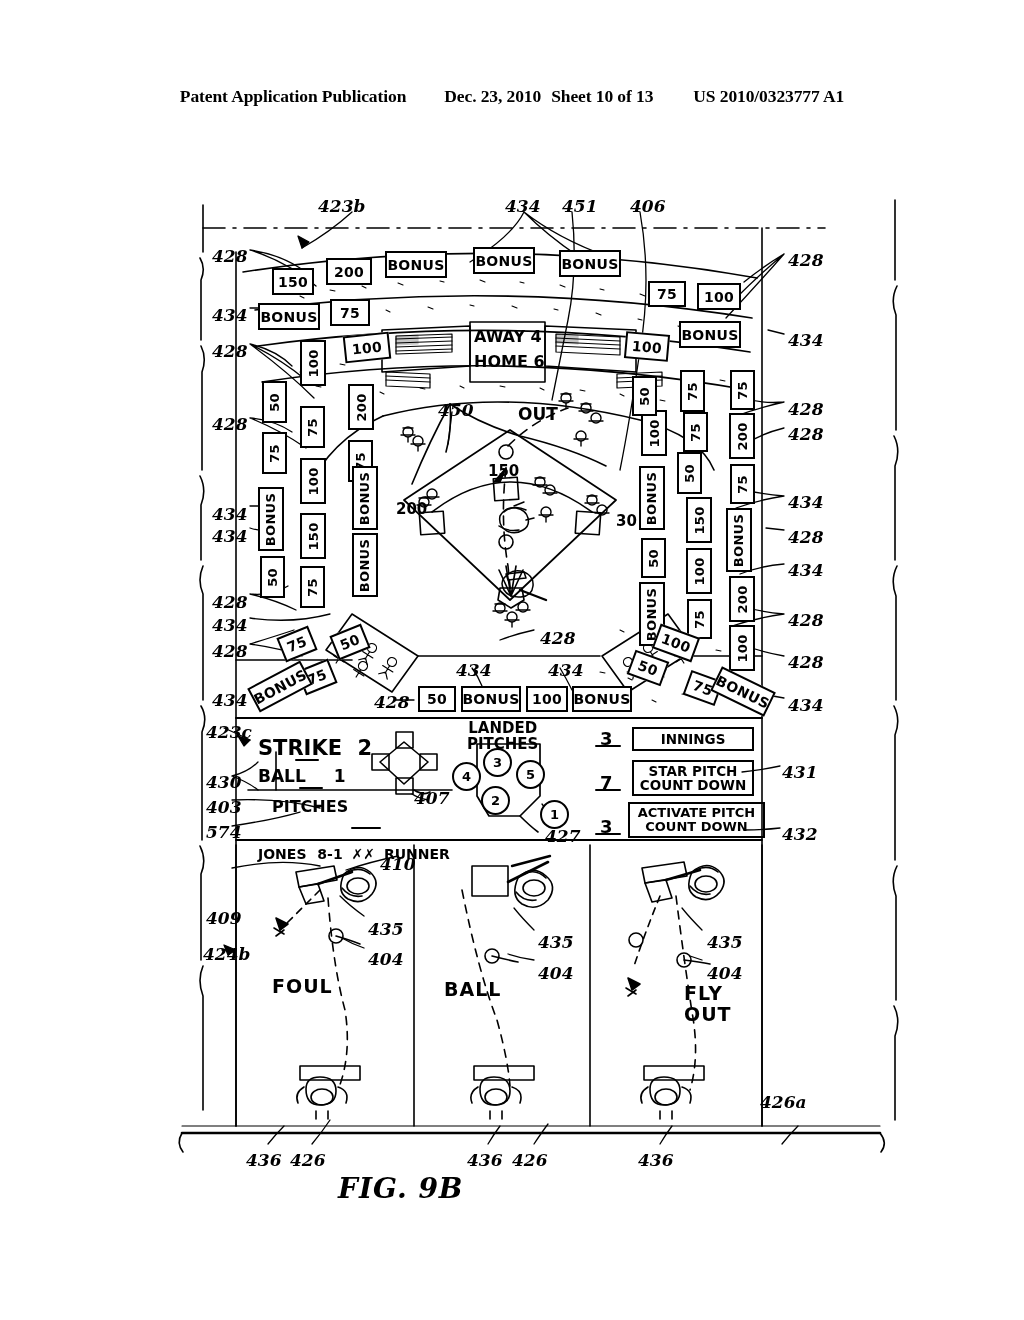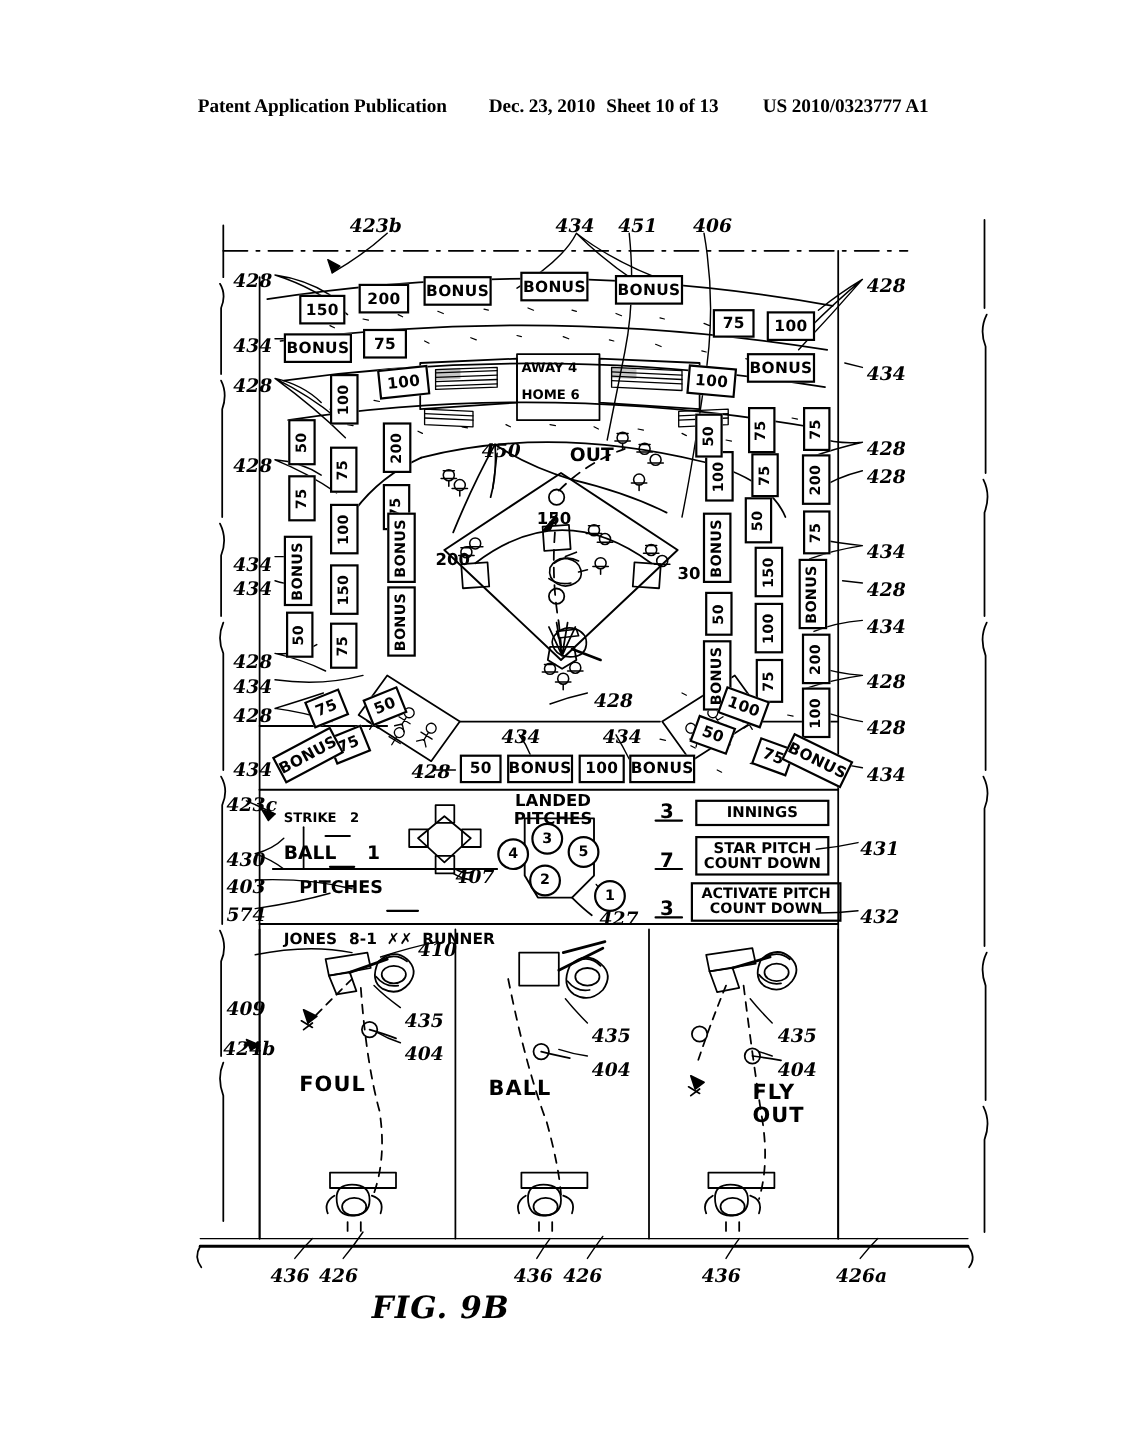--- a/index.html
+++ b/index.html
@@ -26,21 +26,21 @@
   .chip{position:absolute;border:2px solid #000;background:#fff;
         display:flex;align-items:center;justify-content:center;
         font-family:"DejaVu Sans",sans-serif;font-weight:600;
         letter-spacing:0.3px;box-sizing:border-box;}
   .chip.h{font-size:14px;}
   .chip.v{font-size:13px;}
   .chip.v span{transform:rotate(-90deg);white-space:nowrap;display:block;}
 
   
   .board{position:absolute;font-family:"DejaVu Sans",sans-serif;
-         font-weight:600;font-size:12px;white-space:nowrap;}
+         font-weight:600;font-size:16px;white-space:nowrap;}
 
   
   .ptxt{position:absolute;font-family:"DejaVu Sans",sans-serif;
         font-weight:600;white-space:nowrap;}
 
   .lbox{position:absolute;border:2px solid #000;box-sizing:border-box;
         display:flex;flex-direction:column;align-items:center;
         justify-content:center;font-family:"DejaVu Sans",sans-serif;
         font-weight:600;font-size:13.5px;line-height:14px;text-align:center;}
 
@@ -581,21 +581,21 @@
 <div class="board" style="left:616px;top:512px;font-size:15px;">30</div>
 
 <div class="board" style="left:474px;top:327px;">
   <span>AWAY</span>&nbsp;<span>4</span>
 </div>
 <div class="board" style="left:474px;top:352px;">
   <span>HOME</span>&nbsp;<span>6</span>
 </div>
 <div class="board" style="left:518px;top:404px;font-size:17px;">OUT</div>
 
-<div class="ptxt" style="left:258px;top:736px;font-size:12px;">
+<div class="ptxt" style="left:258px;top:736px;font-size:21px;">
   <span>STRIKE</span>
   <span style="margin-left:8px;">2</span>
 </div>
 <div class="ptxt" style="left:258px;top:766px;font-size:17px;">
   <span>BALL</span>
   <span style="margin-left:22px;">1</span>
 </div>
 <div class="ptxt" style="left:272px;top:797px;font-size:16px;">PITCHES</div>
 <div class="ptxt" style="left:258px;top:846px;font-size:14px;">
   <span>JONES</span>
@@ -676,16 +676,16 @@
       <div class="ref" style="left: 368px; top: 949px;">404</div>
       <div class="ref" style="left: 538px; top: 932px;">435</div>
       <div class="ref" style="left: 538px; top: 963px;">404</div>
       <div class="ref" style="left: 707px; top: 932px;">435</div>
       <div class="ref" style="left: 707px; top: 963px;">404</div>
       <div class="ref" style="left: 246px; top: 1150px;">436</div>
       <div class="ref" style="left: 290px; top: 1150px;">426</div>
       <div class="ref" style="left: 467px; top: 1150px;">436</div>
       <div class="ref" style="left: 512px; top: 1150px;">426</div>
       <div class="ref" style="left: 638px; top: 1150px;">436</div>
-      <div class="ref" style="left: 760px; top: 1150px;">426a</div>
+      <div class="ref" style="left: 760px; top: 1092px;">426a</div>
     </div>
 
 </div>
 
 </body></html>

